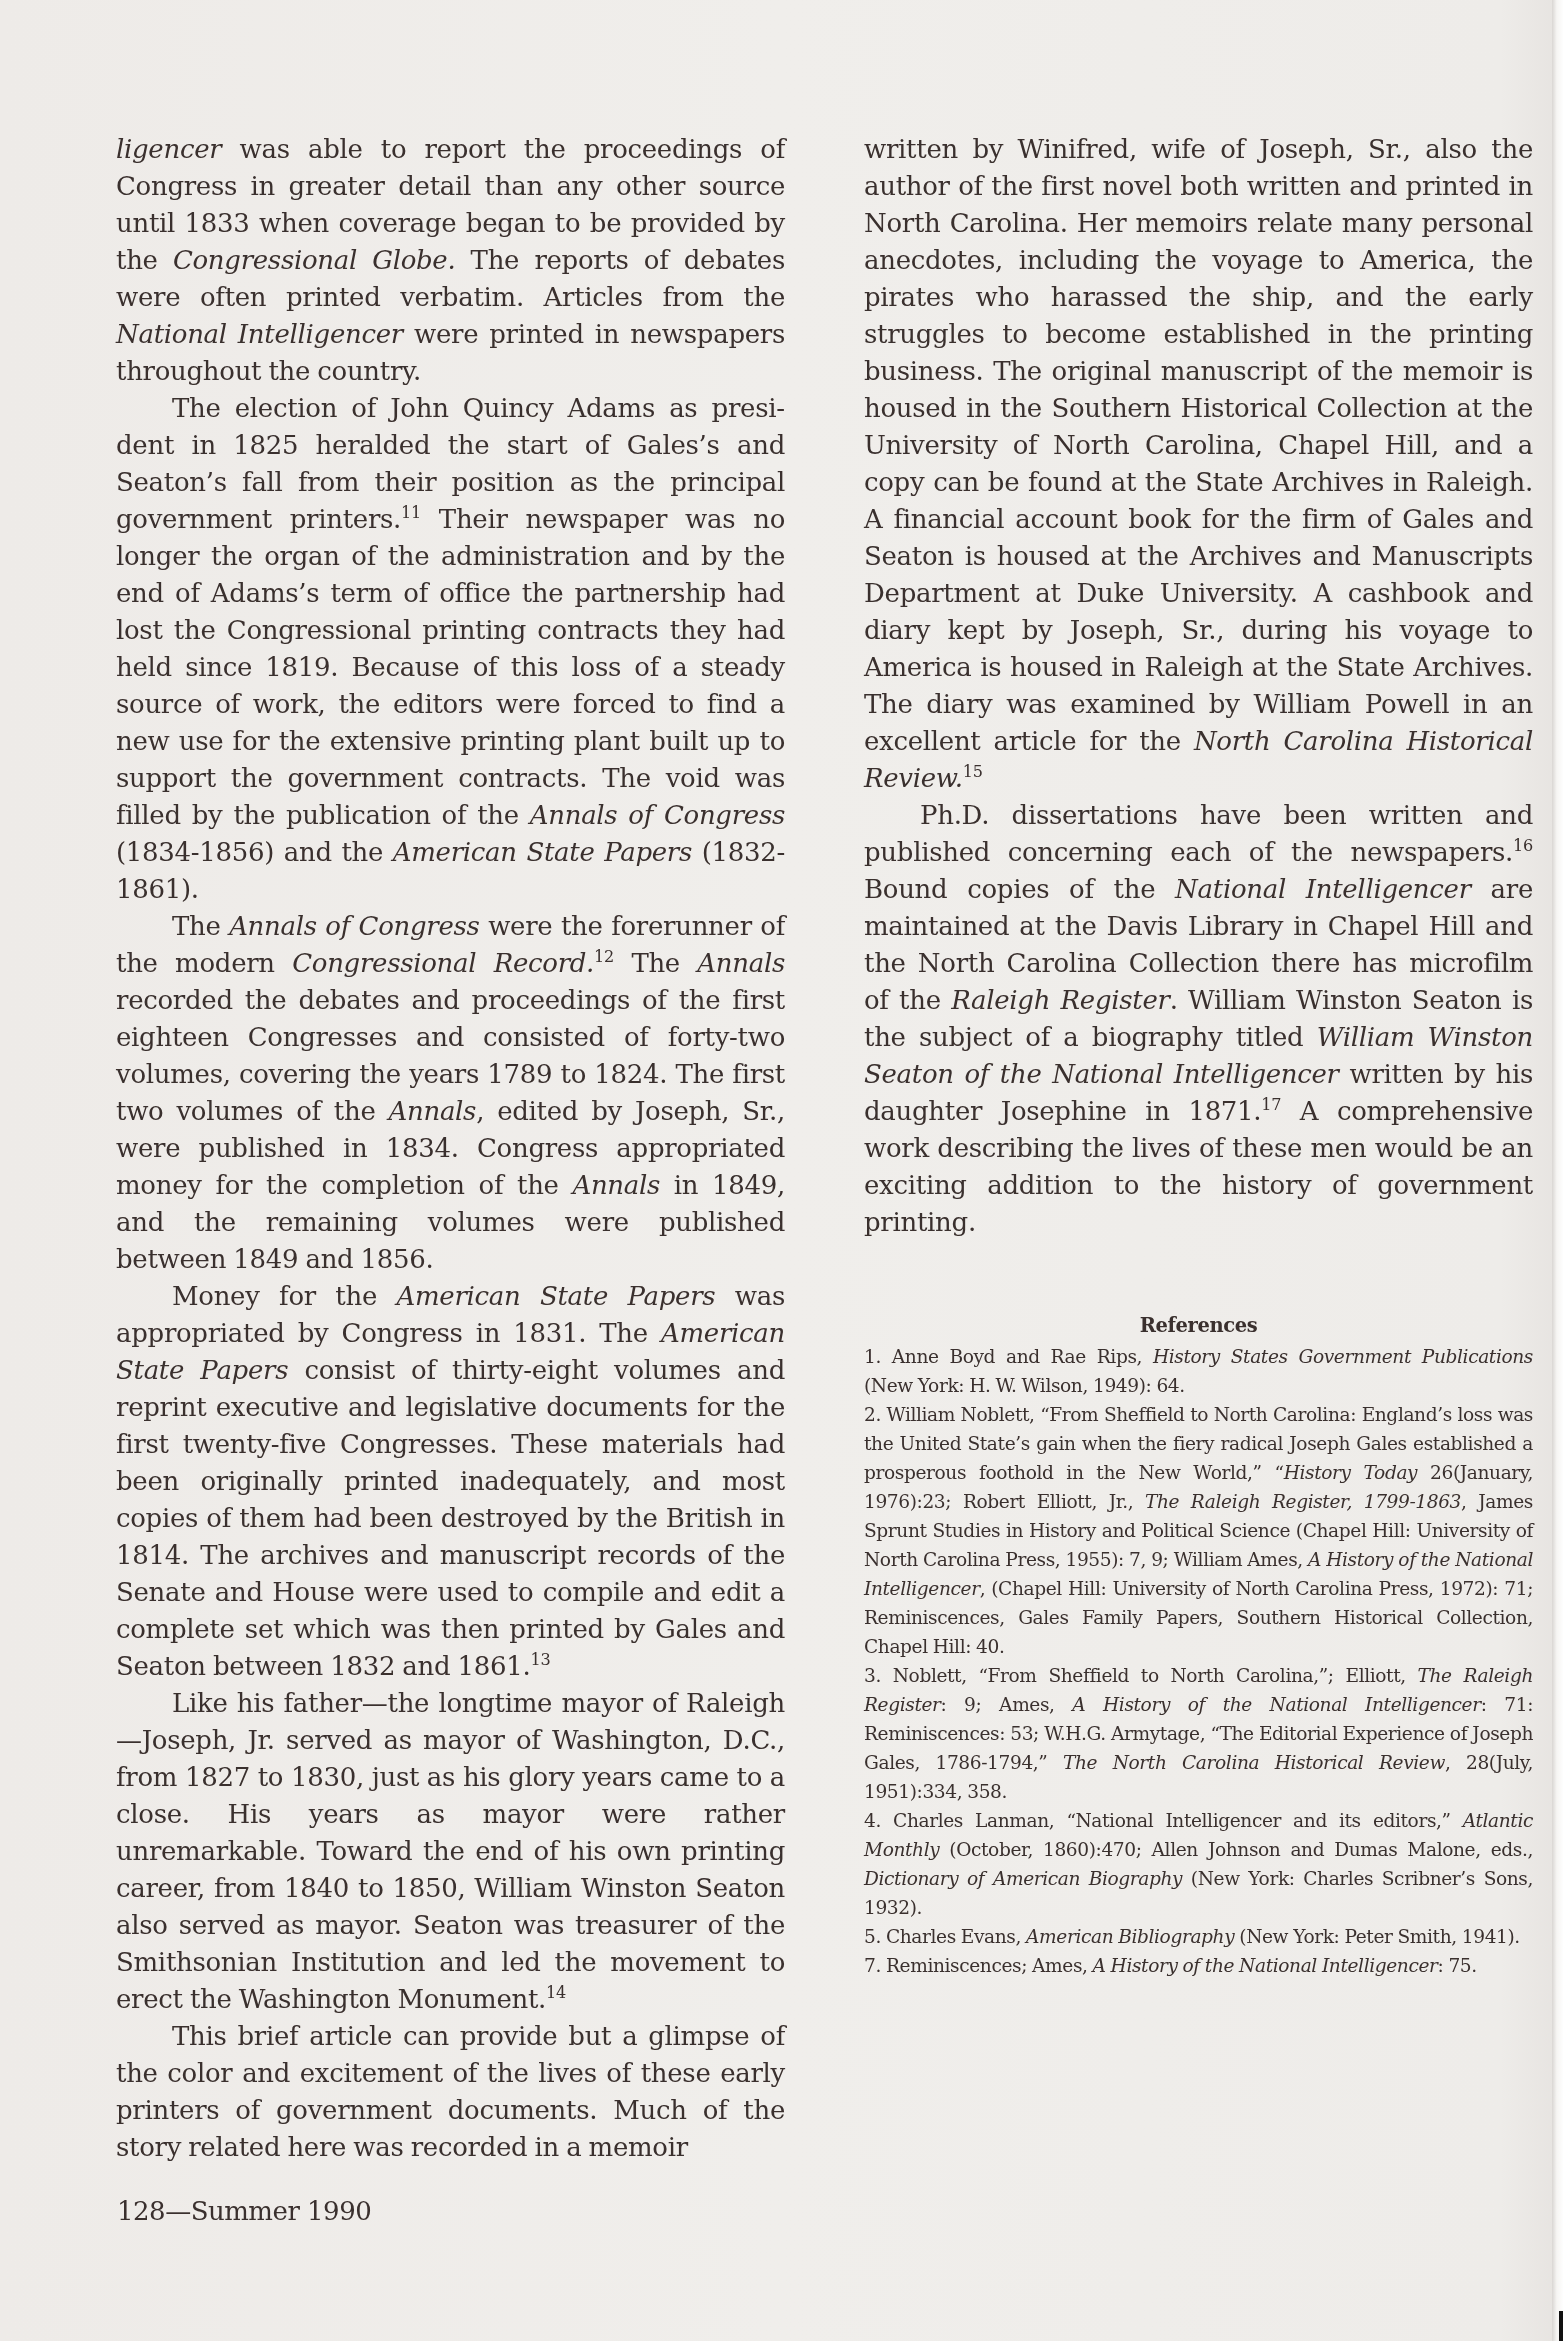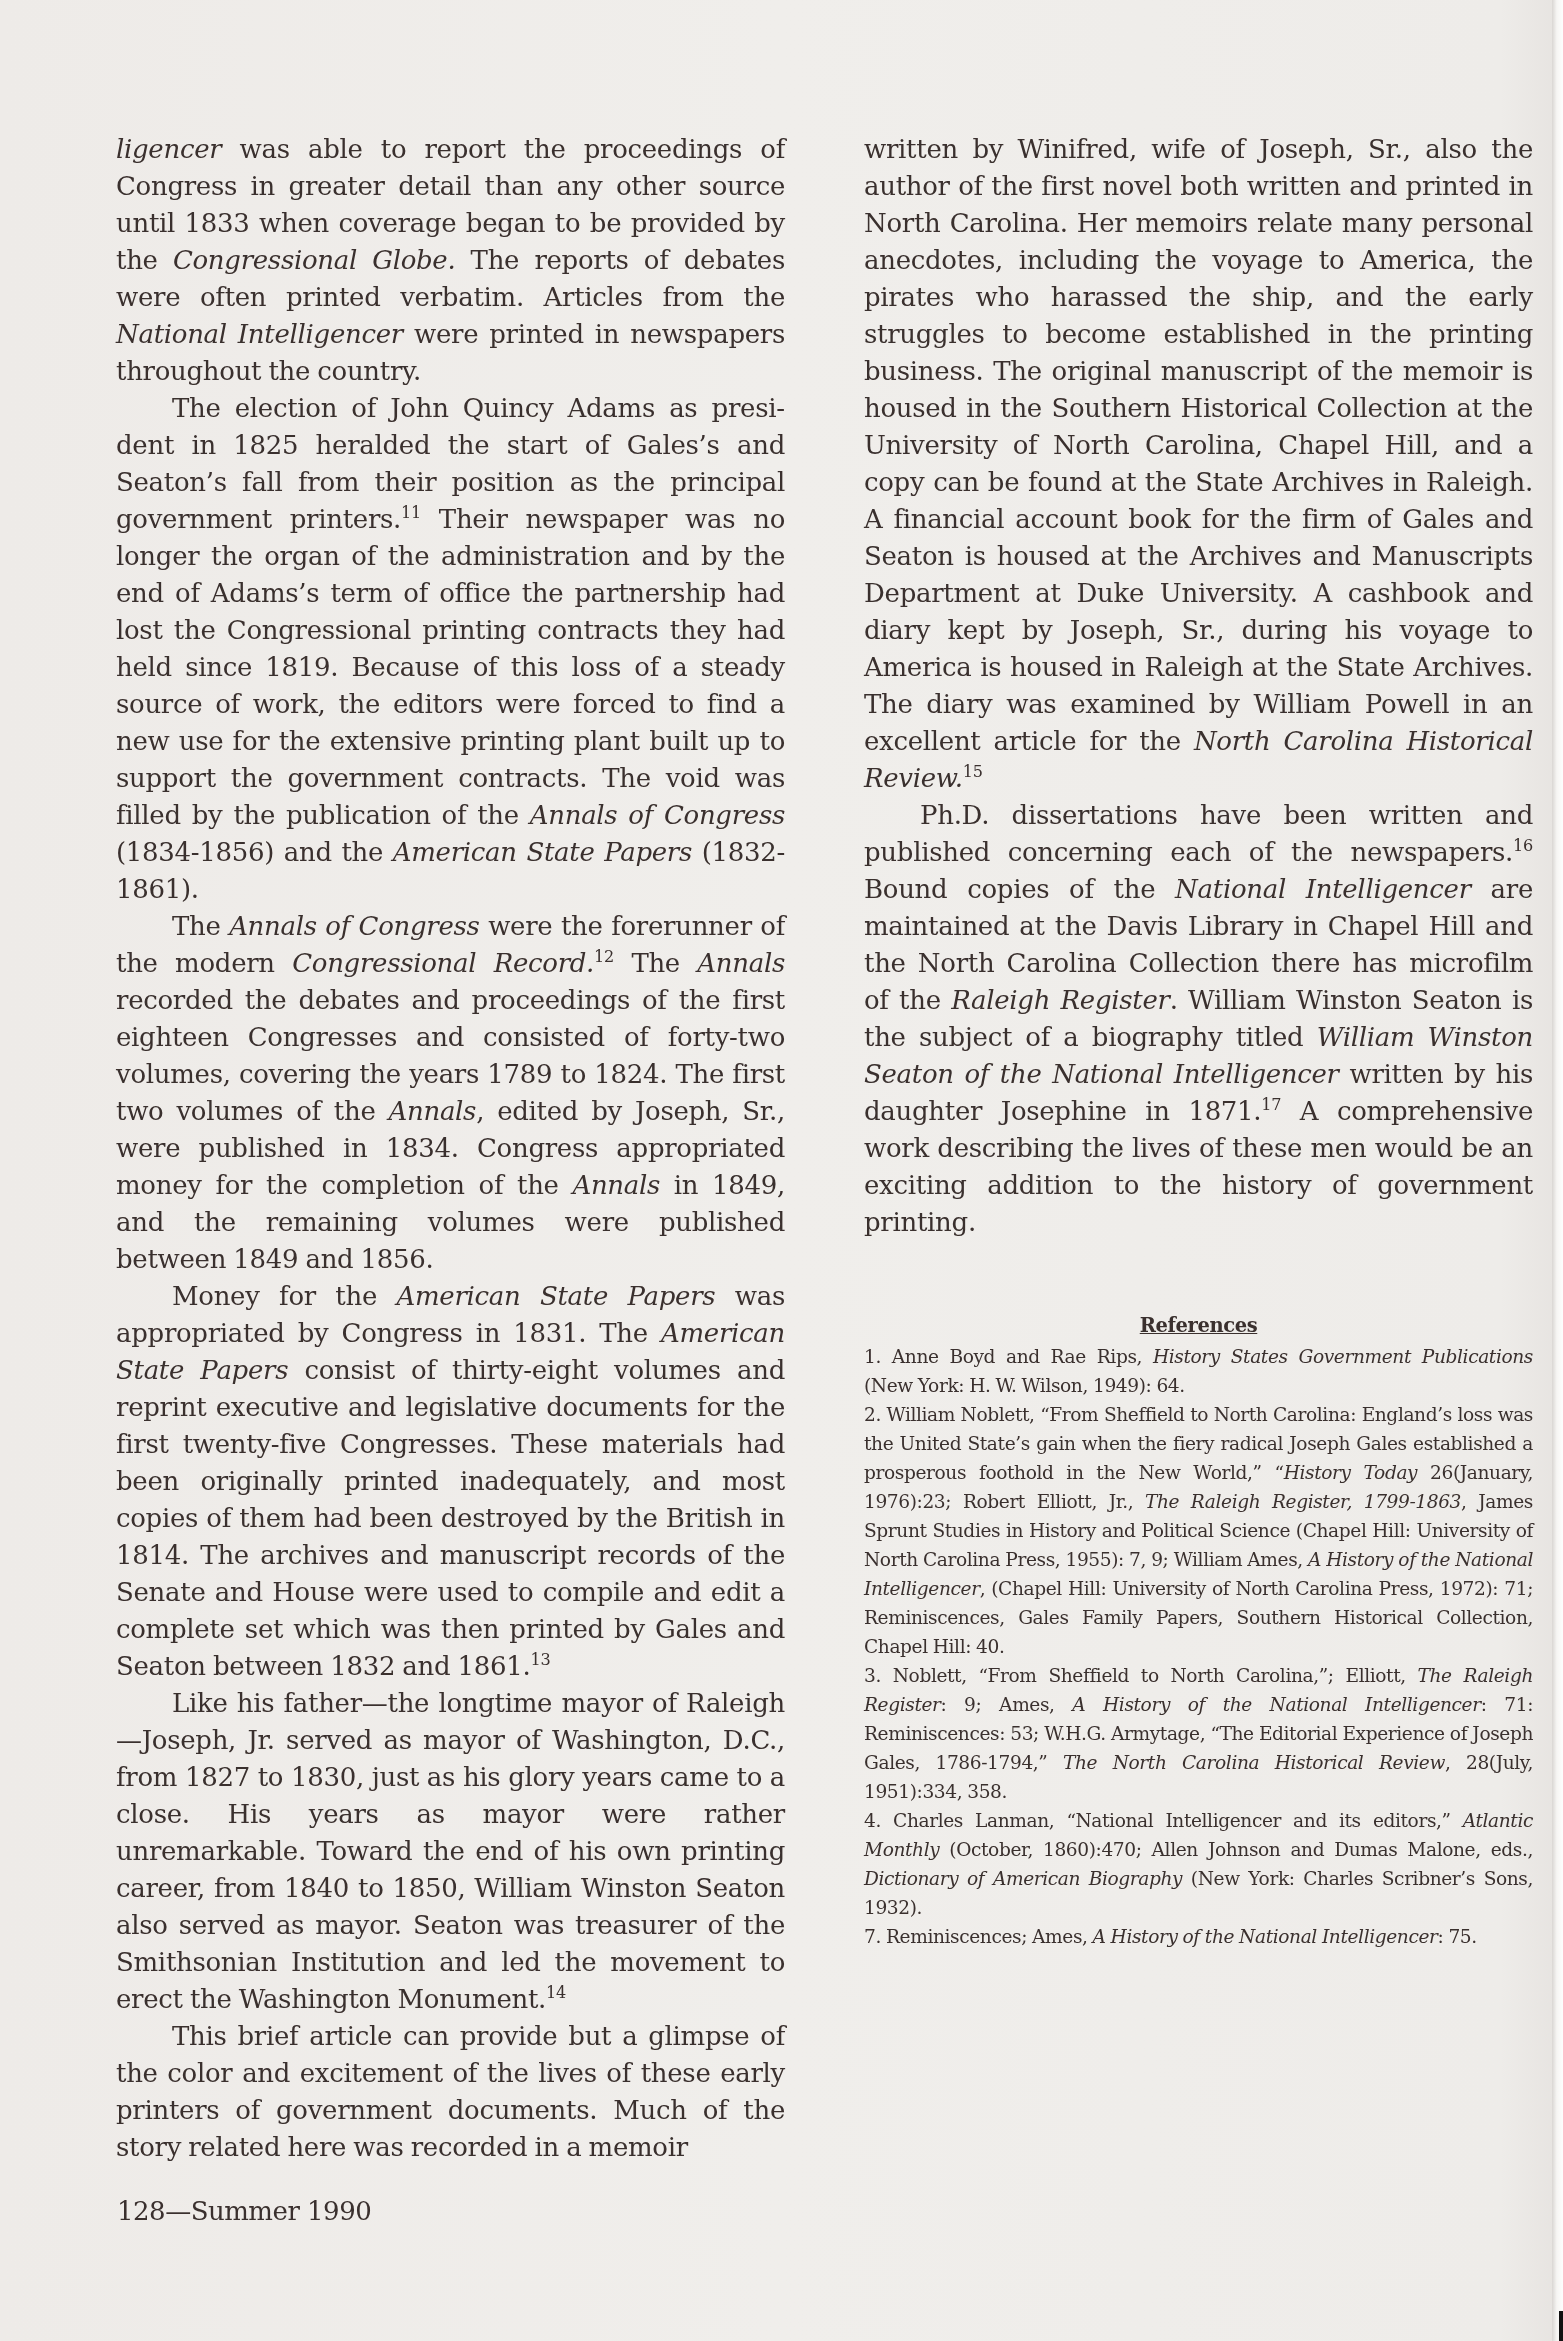--- a/index.html
+++ b/index.html
@@ -66,21 +66,20 @@
     line-height: 29px;
     letter-spacing: -0.4px;
     word-spacing: -0.5px;
   }
   .refs-heading {
     text-align: center;
     font-weight: bold;
     font-size: 19.5px;
     line-height: 29px;
     margin: 0 0 1.6px 0;
-    text-decoration: underline;
   }
   .refs p {
     margin: 0;
     text-align: justify;
   }
   .folio {
     position: absolute;
     left: 117px;
     top: 2196px;
     font-size: 26px;
@@ -109,20 +108,21 @@
         <p class="indent"><span>Ph.D. dissertations have been written and published concerning each of the newspapers.</span><sup>16</sup><span> Bound copies of the </span><i>National Intelligencer</i><span> are maintained at the Davis Library in Chapel Hill and the North Carolina Collection there has microfilm of the </span><i>Raleigh Register</i><span>. William Winston Seaton is the subject of a biography titled </span><i>William Winston Seaton of the National Intelligencer</i><span> writ­ten by his daughter Josephine in 1871.</span><sup>17</sup><span> A com­prehensive work describing the lives of these men would be an exciting addition to the history of government printing.</span></p>
       </div>
 
     <div class="refs">
       <h3 class="refs-heading">References</h3>
       <div>
           <p><span>1. Anne Boyd and Rae Rips, </span><i>History States Government Publica­tions</i><span> (New York: H. W. Wilson, 1949): 64.</span></p>
           <p><span>2. William Noblett, “From Sheffield to North Carolina: England’s loss was the United State’s gain when the fiery radical Joseph Gales established a prosperous foothold in the New World,” “</span><i>History Today</i><span> 26(January, 1976):23; Robert Elliott, Jr., </span><i>The Raleigh Register, 1799-1863</i><span>, James Sprunt Studies in History and Political Science (Chapel Hill: University of North Carolina Press, 1955): 7, 9; William Ames, </span><i>A History of the National Intelligencer</i><span>, (Chapel Hill: University of North Carolina Press, 1972): 71; Reminiscences, Gales Family Papers, Southern Histor­ical Collection, Chapel Hill: 40.</span></p>
           <p><span>3. Noblett, “From Sheffield to North Carolina,”; Elliott, </span><i>The Raleigh Register</i><span>: 9; Ames, </span><i>A History of the National Intelligen­cer</i><span>: 71: Reminiscences: 53; W.H.G. Armytage, “The Editorial Experience of Joseph Gales, 1786-1794,” </span><i>The North Carolina Historical Review</i><span>, 28(July, 1951):334, 358.</span></p>
           <p><span>4. Charles Lanman, “National Intelligencer and its editors,” </span><i>Atlantic Monthly</i><span> (October, 1860):470; Allen Johnson and Dumas Malone, eds., </span><i>Dictionary of American Biography</i><span> (New York: Charles Scribner’s Sons, 1932).</span></p>
+          <p><span>5. Charles Evans, </span><i>American Bibliography</i><span> (New York: Peter Smith, 1941).</span></p>
           <p><span>7. Reminiscences; Ames, </span><i>A History of the National Intelligencer</i><span>: 75.</span></p>
         </div>
     </div>
   </div>
 
   <div class="folio">128—Summer 1990</div>
 </div>
 
 <div class="binding"></div>
 <div class="binding-dark"></div>

